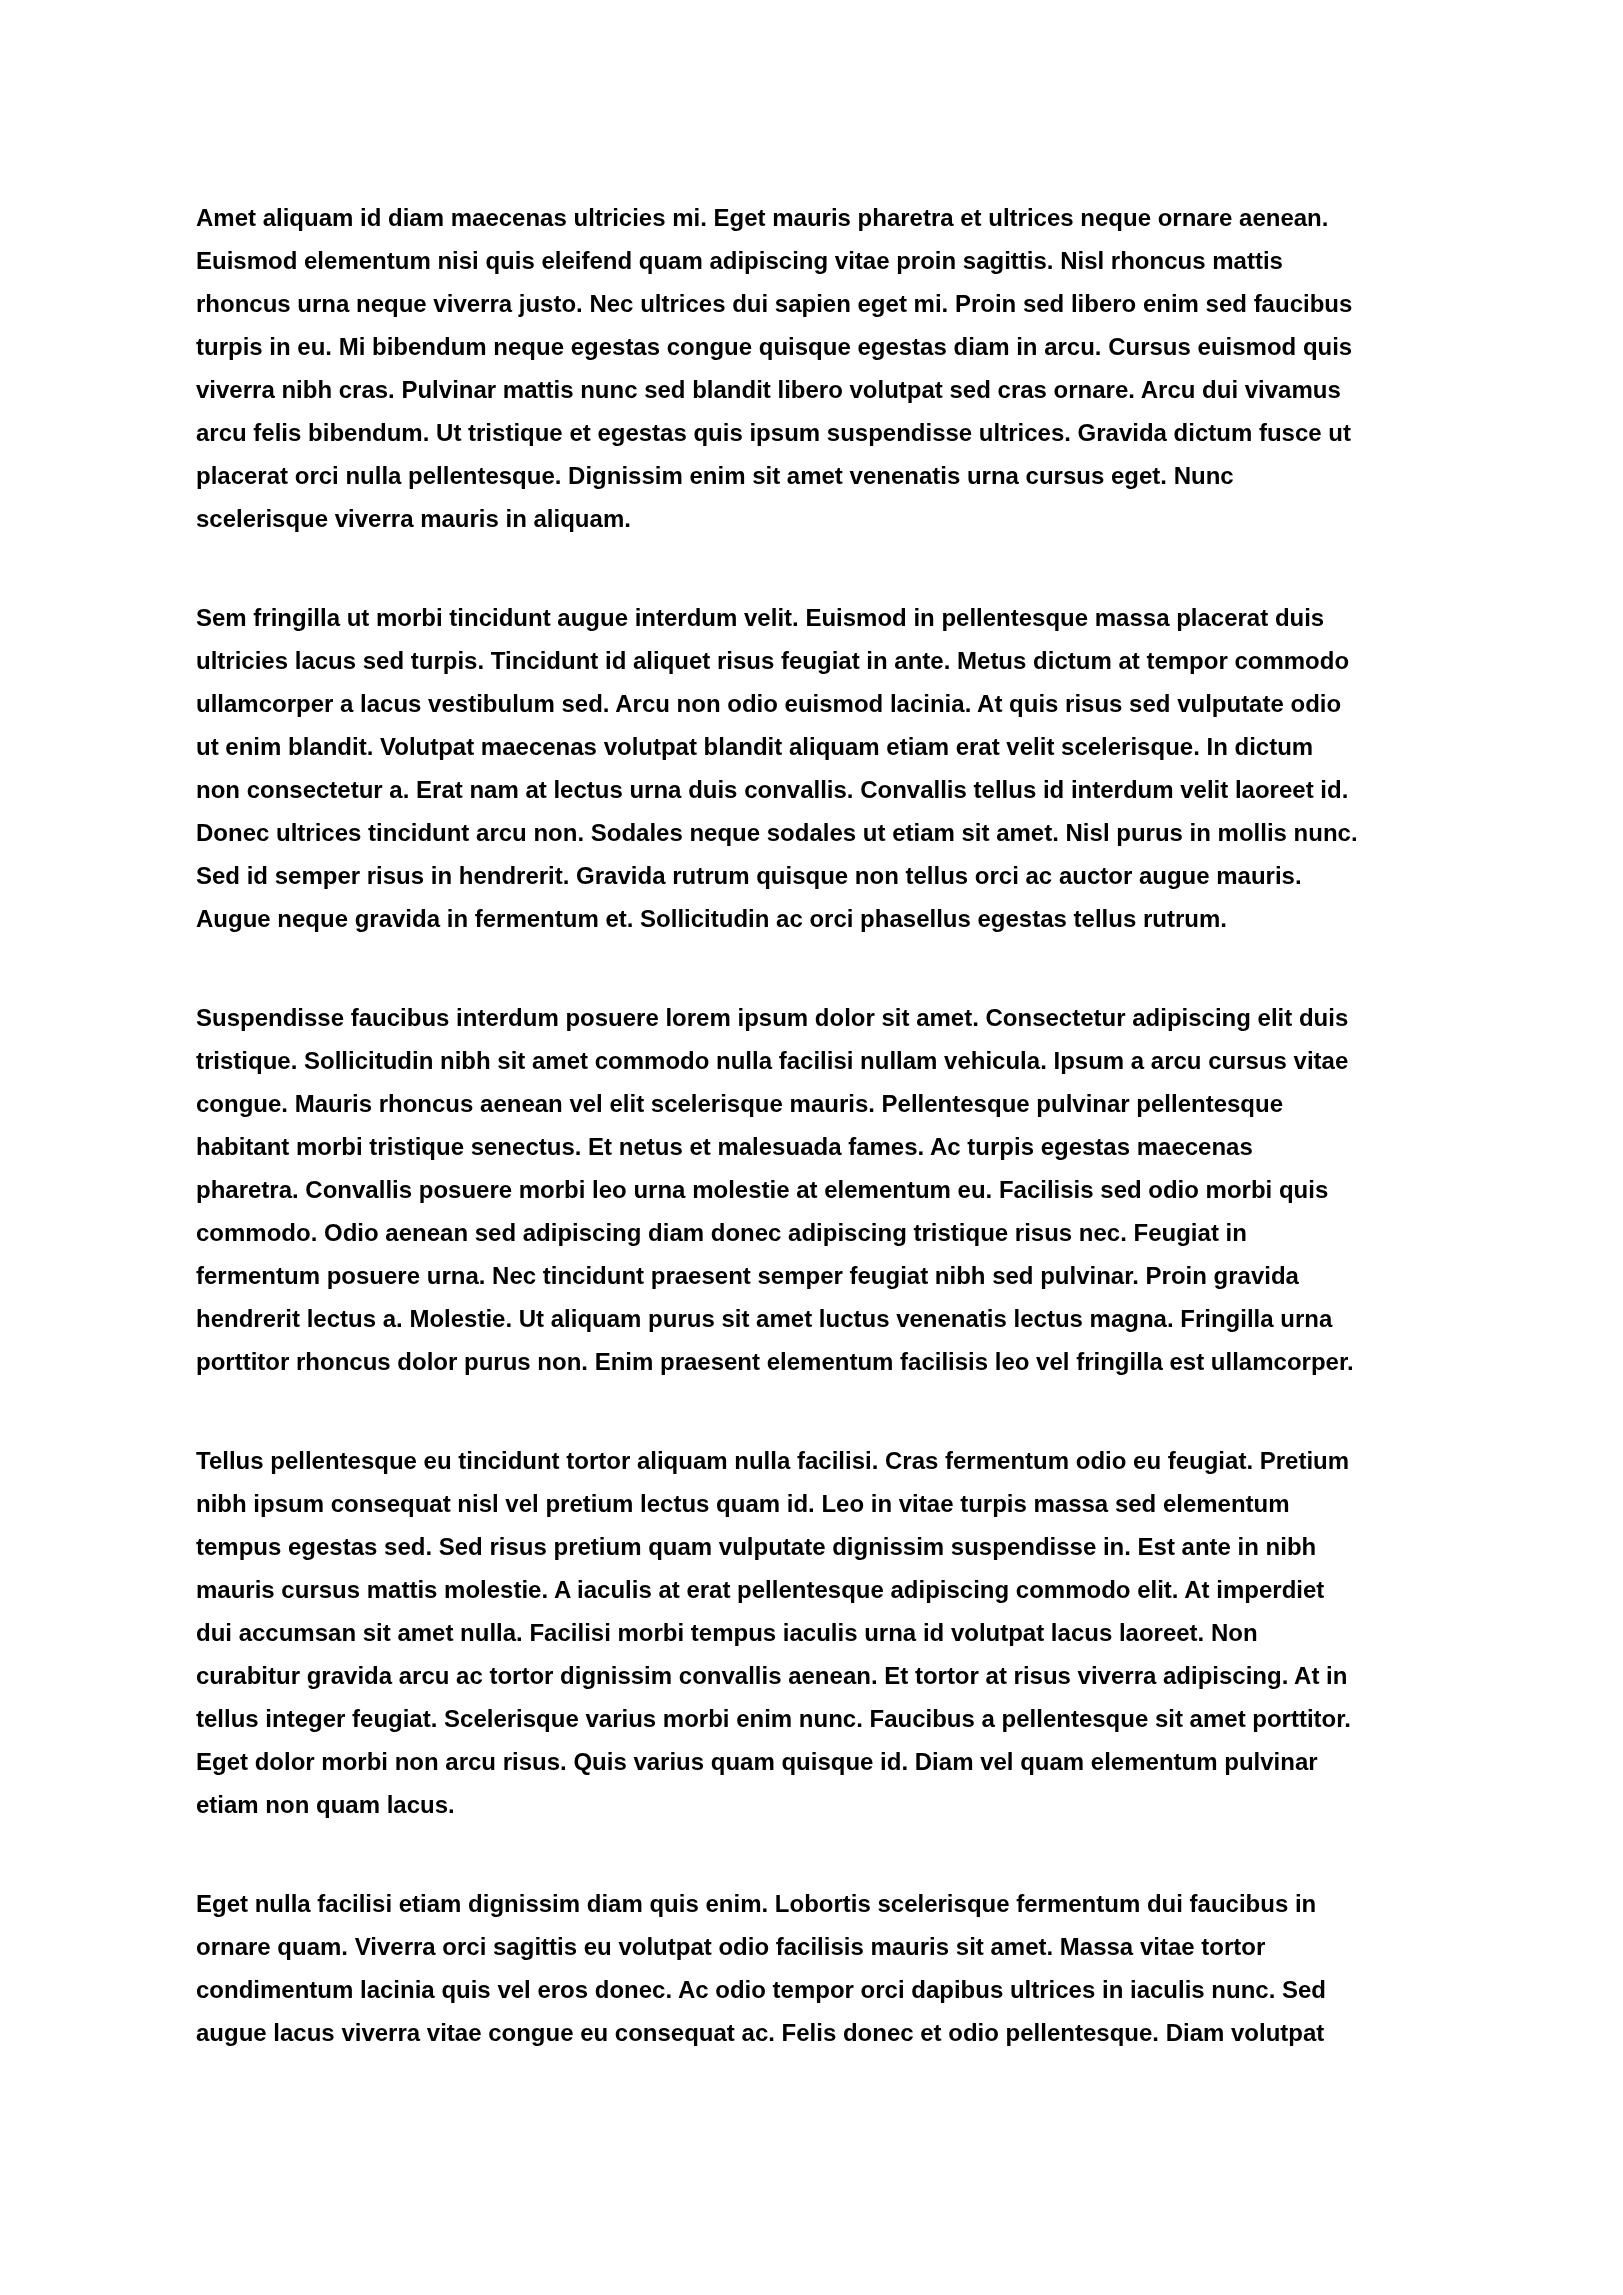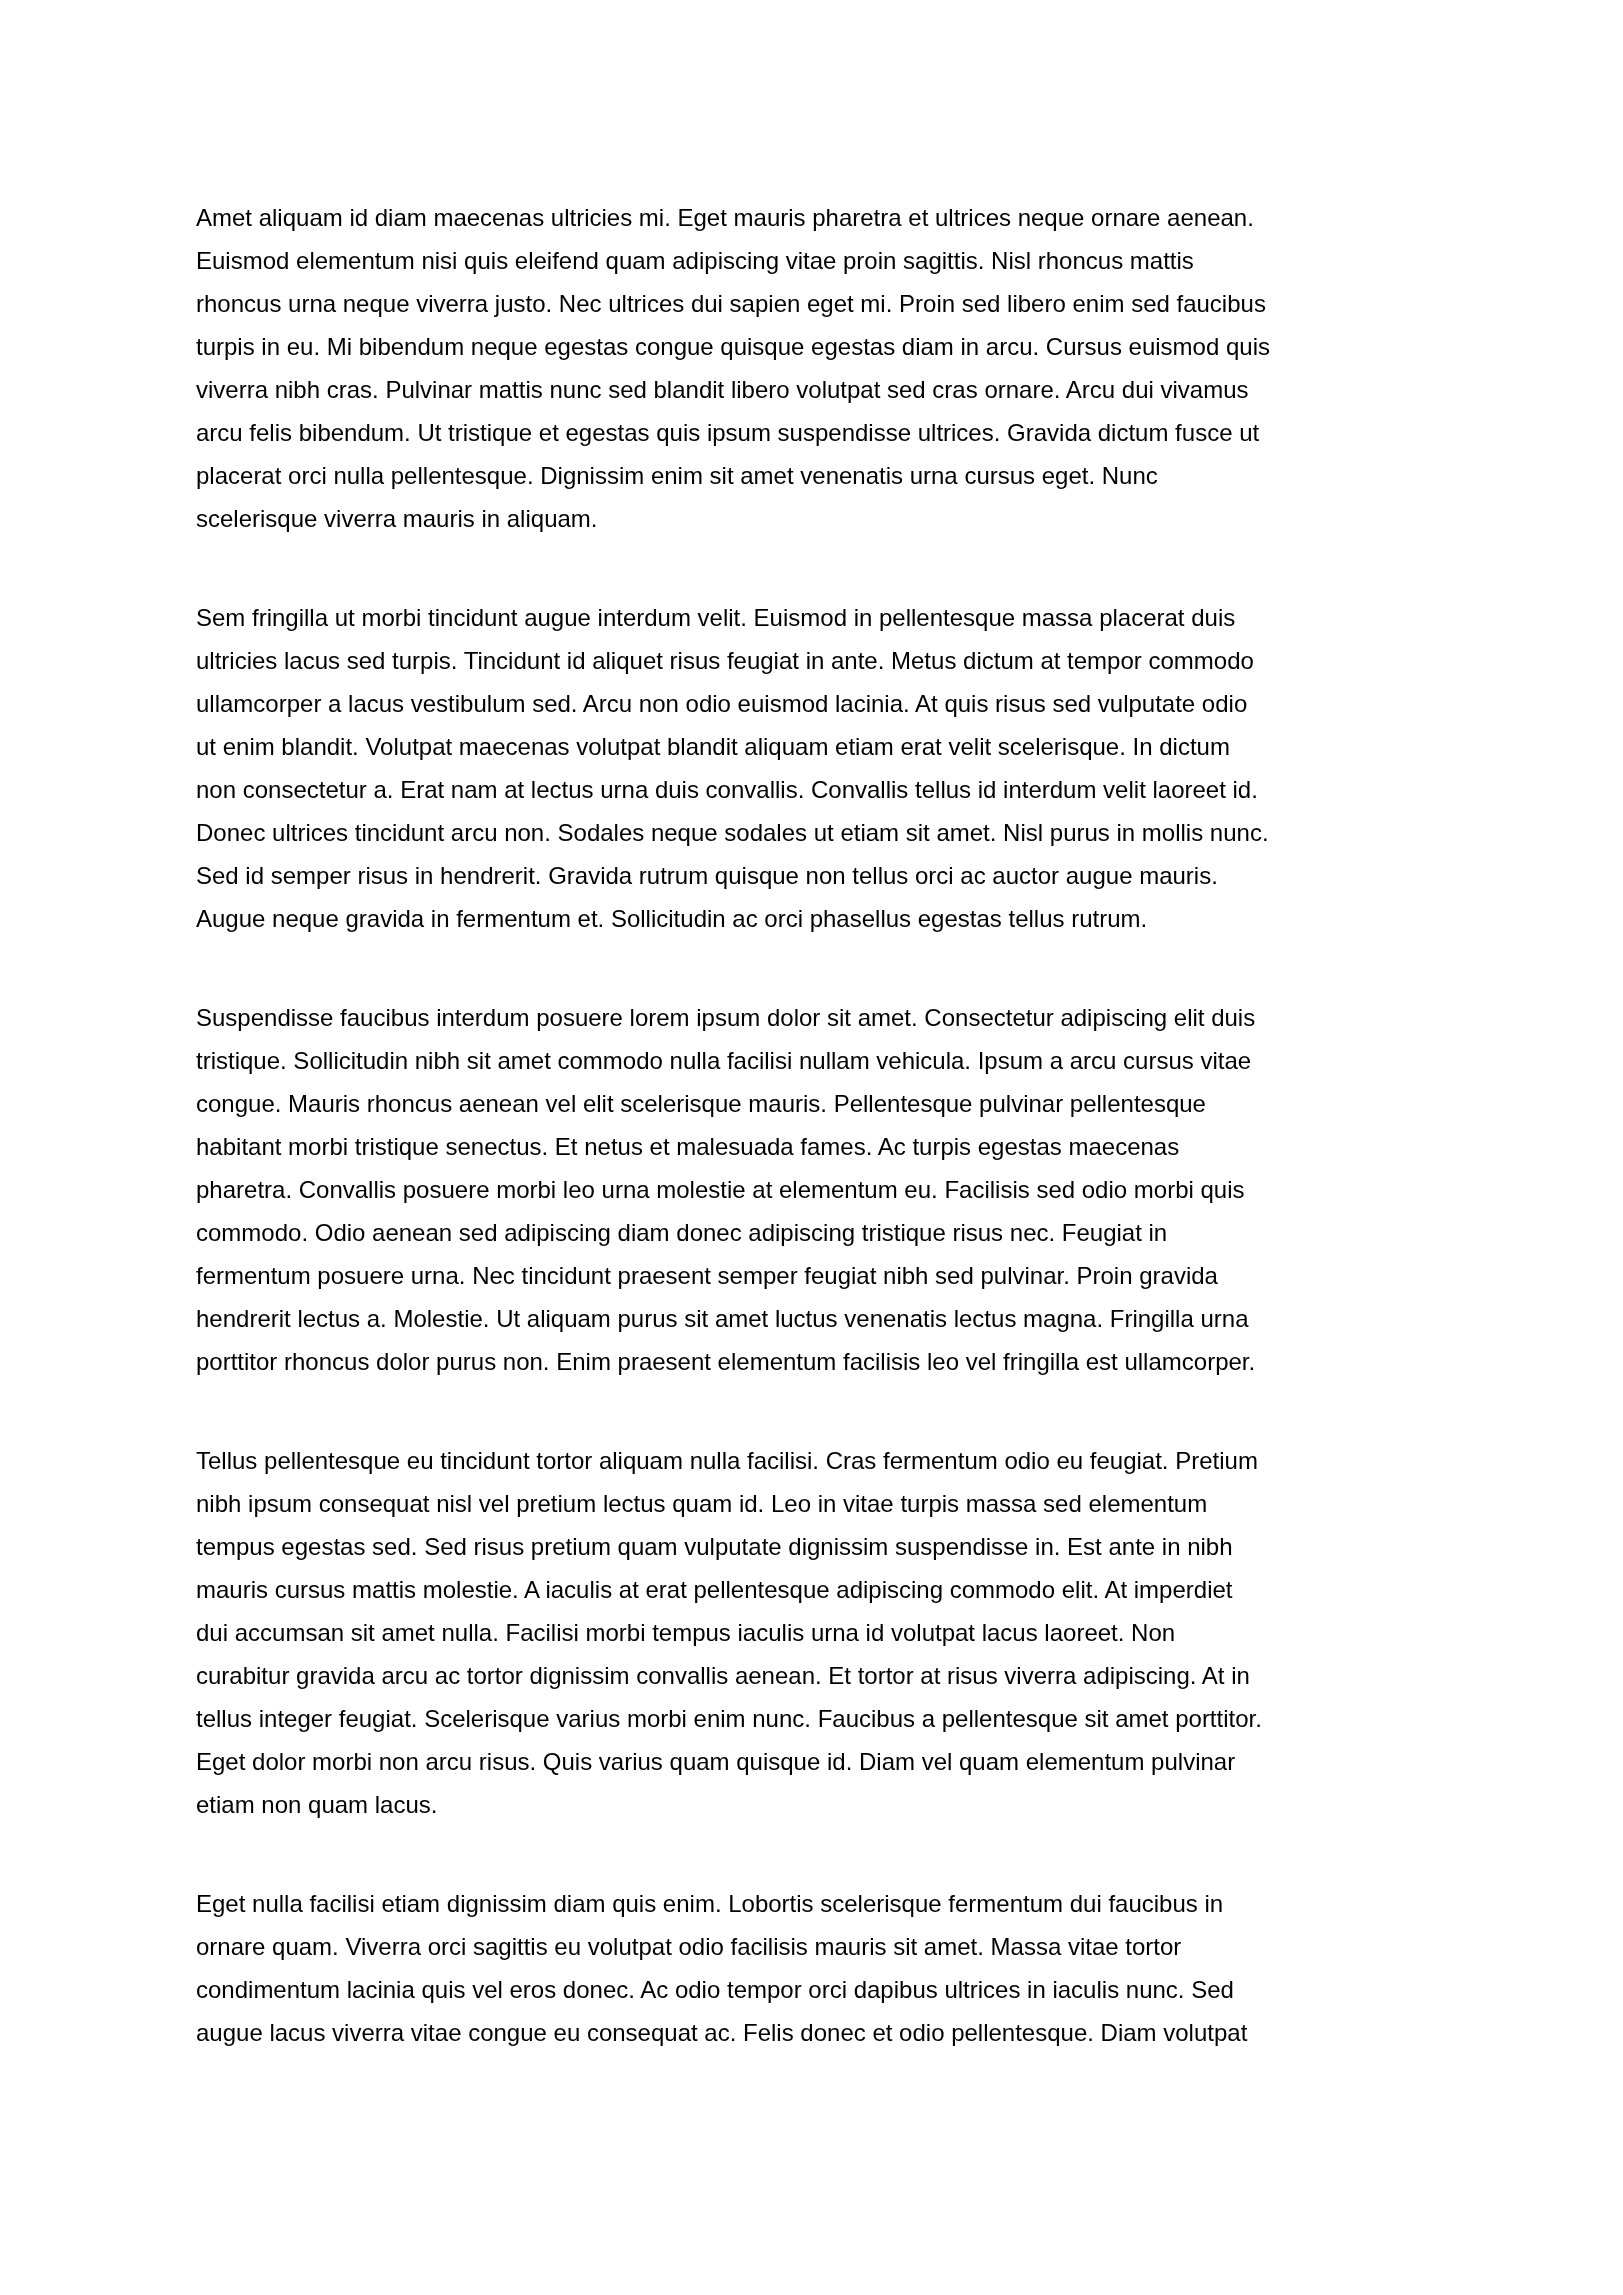--- a/index.html
+++ b/index.html
@@ -10,20 +10,21 @@
     width: 1623px;
     height: 2295px;
     background: #ffffff;
     overflow: hidden;
   }
   .page {
     position: relative;
     width: 1623px;
     height: 2295px;
     background: #ffffff;
+    font-weight: bold;
   }
   .text-block {
     position: absolute;
     left: 196px;
     top: 196px;
     width: 1231px;
     font-family: "Liberation Sans", sans-serif;
     font-size: 24px;
     line-height: 43px;
     color: #000000;

